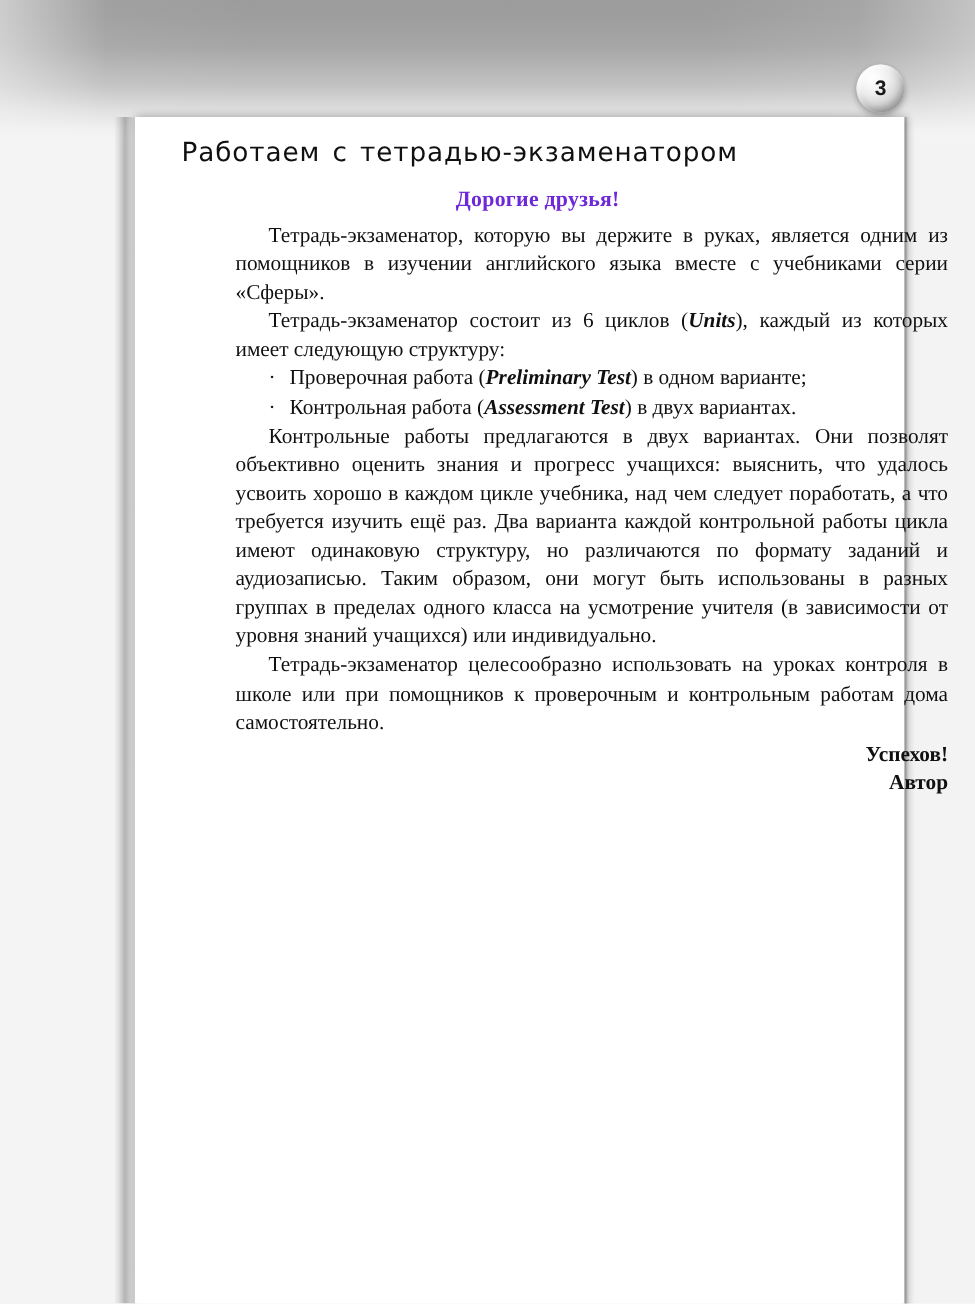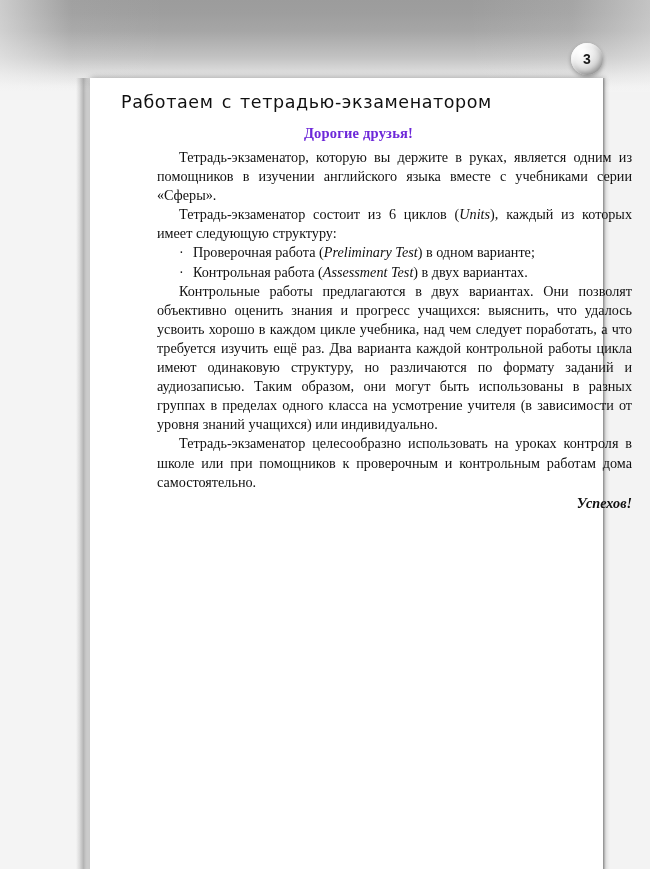--- a/index.html
+++ b/index.html
@@ -190,20 +190,21 @@
   .body-text p {
     margin: 0;
     text-indent: 22px;
     text-align: justify;
   }
   .body-text p:last-of-type {
     text-align: justify;
   }
   .body-text i {
     font-style: italic;
+    font-weight: bold;
   }
 
   ul.struct-list {
     list-style: none;
     margin: 0;
     padding: 0;
   }
   ul.struct-list li {
     position: relative;
     padding-left: 36px;
@@ -214,21 +215,21 @@
     left: 22px;
     top: 0;
   }
 
   .signoff {
     margin-top: 2px;
     text-align: right;
     font-weight: bold;
     line-height: 19.1px;
   }
-  .signoff div { text-align: right; font-style: italic; }
+  .signoff div { text-align: right; }
 </style>
 </head>
 <body>
 
 <div id="scene">
 
   <div class="facing-page"></div>
 
   <div class="top-band"></div>
   <div class="top-band-veil"></div>
@@ -260,18 +261,19 @@
         </ul>
 
 
         <p>Контрольные работы предлагаются в двух вариантах. Они позволят объективно оценить знания и прогресс учащихся: выяснить, что удалось усвоить хорошо в каждом цикле учебника, над чем следует поработать, а что требуется изучить ещё раз. Два варианта каждой контрольной работы цикла имеют одинаковую структуру, но различаются по формату заданий и аудиозаписью. Таким образом, они могут быть использованы в разных группах в пределах одного класса на усмотрение учителя (в зависимости от уровня знаний учащихся) или индивидуально.</p>
 
 
         <p>Тетрадь-экзаменатор целесообразно использовать на уроках контроля в школе или при помощников к проверочным и контрольным работам дома самостоятельно.</p>
 
         <div class="signoff">
           <div>Успехов!</div>
+          <div>Автор</div>
         </div>
 
       </div>
     </div>
   </div>
 </div>
 
 </body></html>

